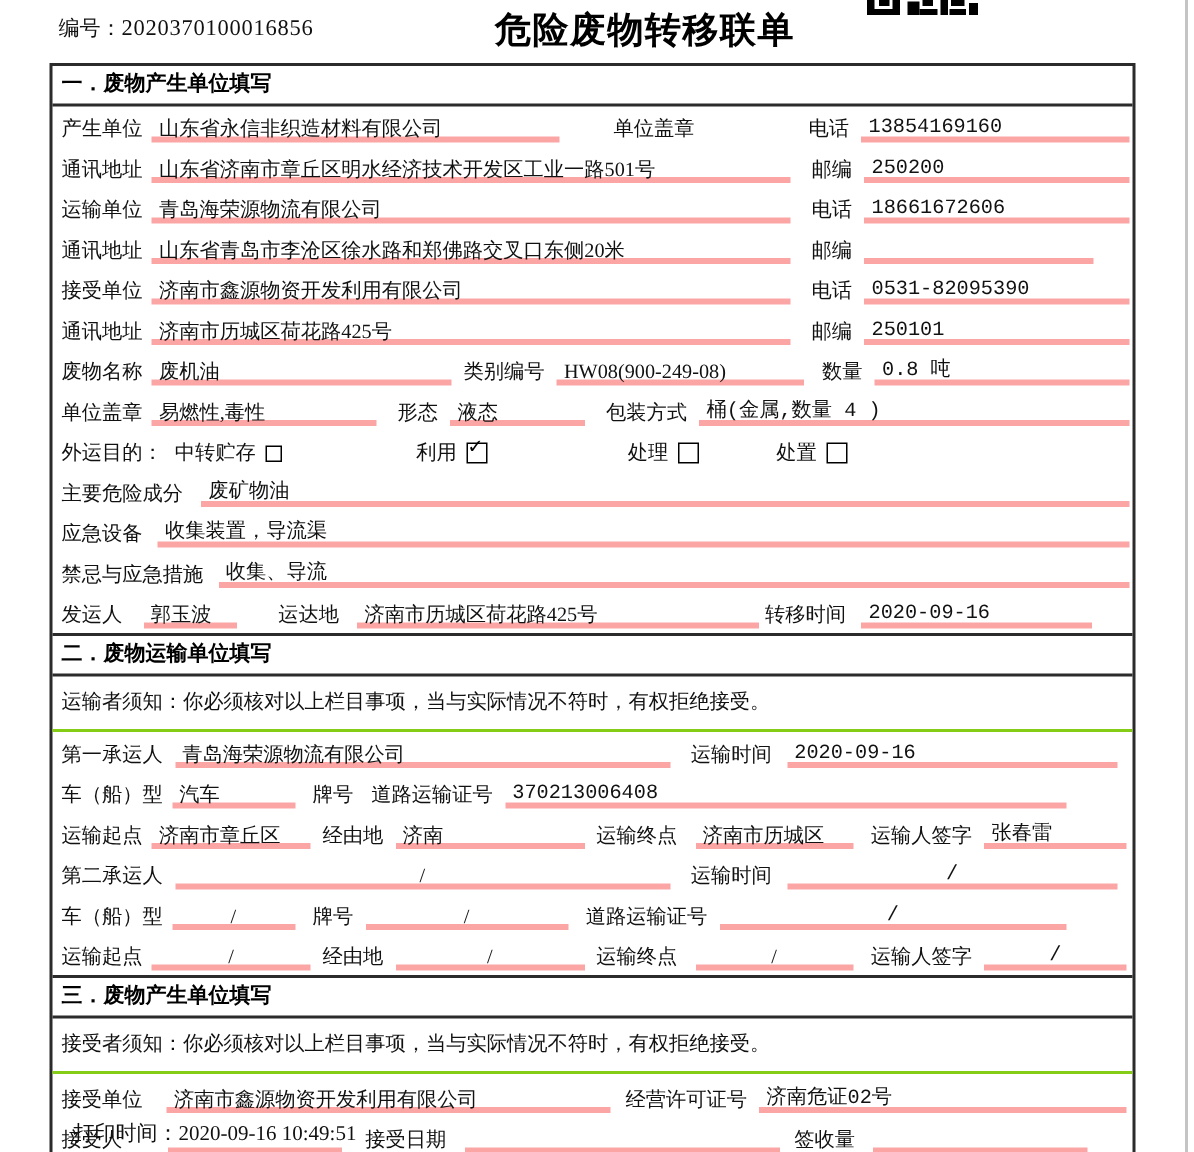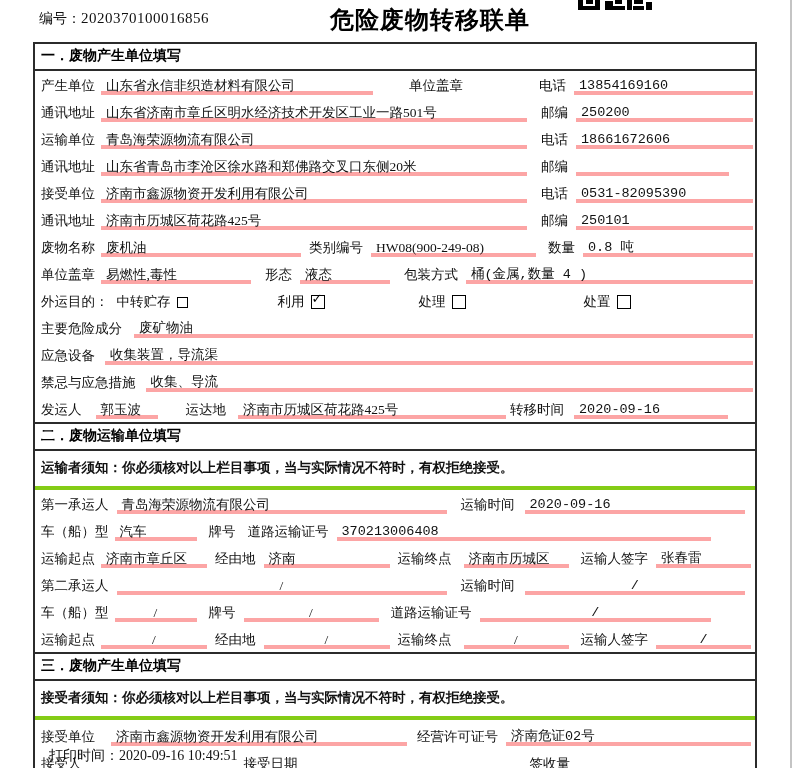--- a/index.html
+++ b/index.html
@@ -22,21 +22,21 @@
   .form{
     position:absolute;left:33px;top:42px;width:724px;box-sizing:border-box;
     border:2px solid #2b2b2b;background:#fff;
   }
   .sechdr{
     font-family:"Liberation Sans","DejaVu Sans",sans-serif;
     font-weight:bold;font-size:14px;color:#000;
     padding:3px 6px 4px;border-bottom:2px solid #2b2b2b;white-space:nowrap;
   }
   .sechdr.mid{border-top:2px solid #2b2b2b;}
-  .notice{padding:8px 6px 9px;border-bottom:4px solid #84cc16;white-space:nowrap;font-weight:bold;}
+  .notice{padding:8px 6px 9px;border-bottom:2px solid #84cc16;white-space:nowrap;}
   .row{
     display:flex;align-items:flex-end;height:24px;
     padding:0 2px 3px 6px;white-space:nowrap;
   }
   .row.tall{height:26px;}
   .lbl{white-space:nowrap;flex:0 0 auto;}
   .u{
     display:inline-block;border-bottom:4px solid #fca5a5;
     height:19px;line-height:19px;padding:0 5px;box-sizing:border-box;
     white-space:nowrap;overflow:visible;flex:0 0 auto;
@@ -153,21 +153,21 @@
       <span class="box sm"></span>
     </span>
     <span class="ck" style="margin-left:90px">
       <span>利用</span>
       <span class="box checked"></span>
     </span>
     <span class="ck" style="margin-left:94px">
       <span>处理</span>
       <span class="box"></span>
     </span>
-    <span class="ck" style="margin-left:118px">
+    <span class="ck" style="margin-left:52px">
       <span>处置</span>
       <span class="box"></span>
     </span>
   </div>
 
   <div class="row">
     <span class="lbl">主要危险成分</span>
     <span class="u fill" style="margin-left:12px">废矿物油</span>
   </div>
 

